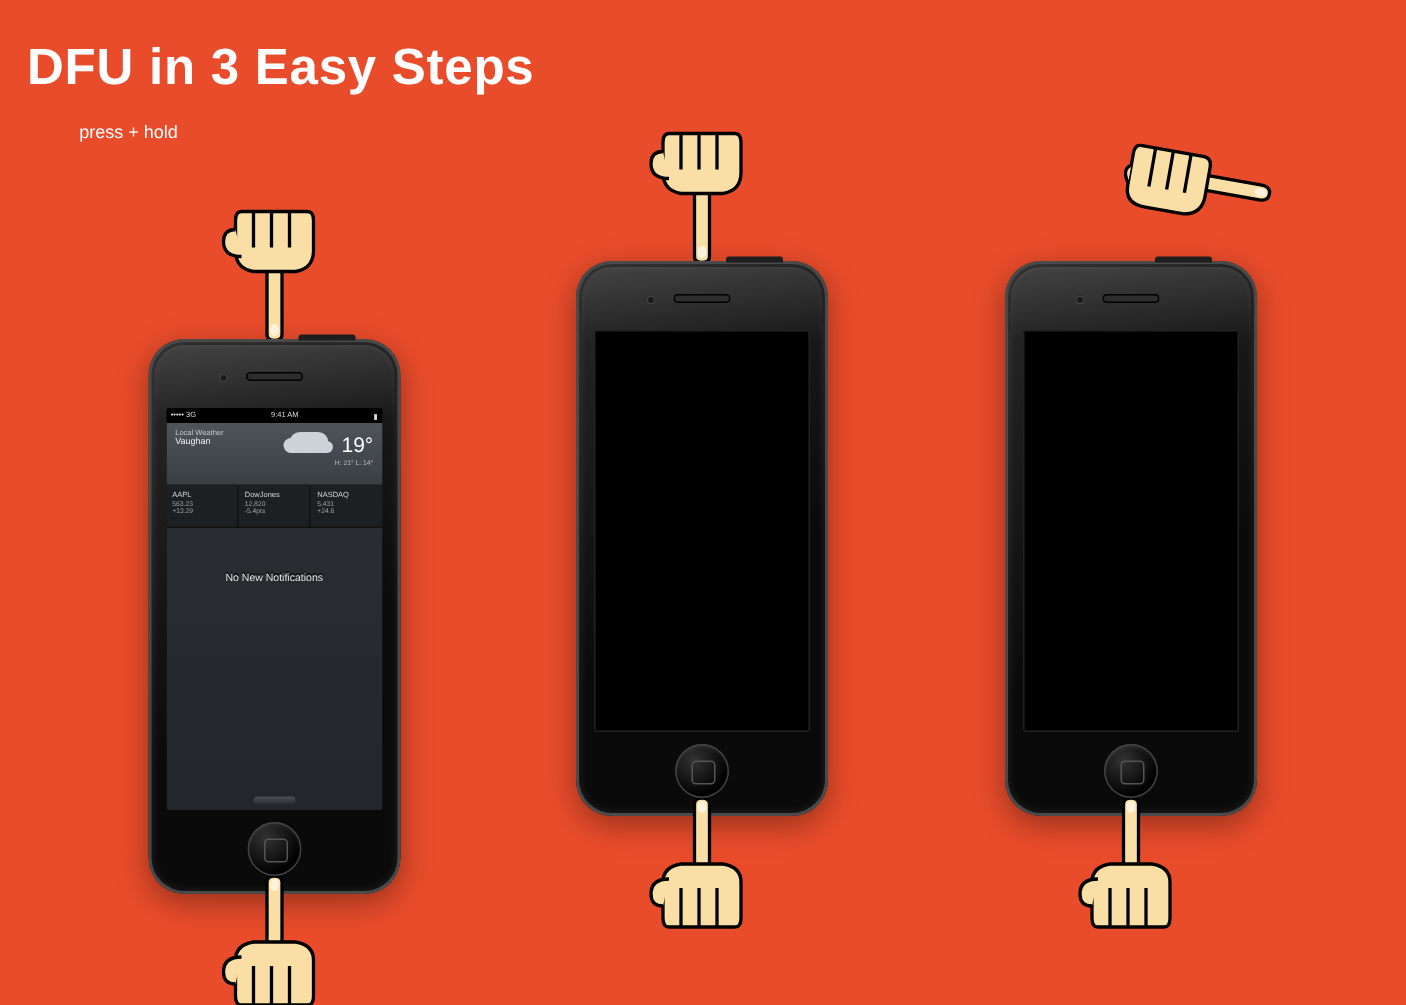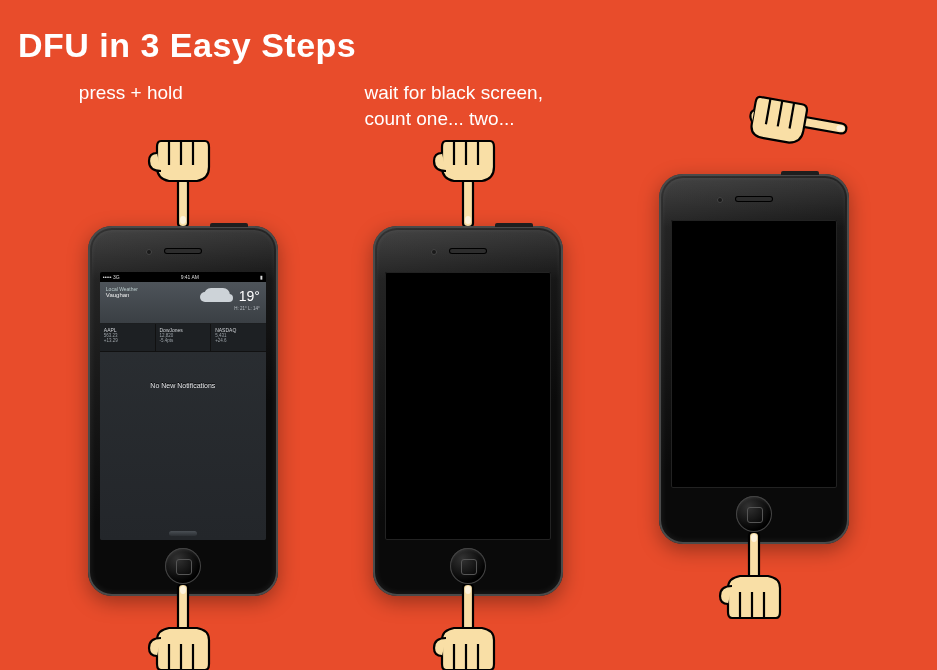--- a/index.html
+++ b/index.html
@@ -30,25 +30,25 @@
     justify-content: space-around;
     padding: 0 40px;
   }
   .step {
     display: flex;
     flex-direction: column;
     align-items: center;
     width: 260px;
   }
   .caption {
-    font-size: 19px;
+    font-size: 12px;
     font-weight: 300;
     text-align: left;
     align-self: flex-start;
-    margin-left: 26px;
+    margin-left: 0;
     line-height: 1.35;
     height: 52px;
     white-space: pre-line;
   }
   
   .hand-slot-top {
     height: 100px;
     width: 100%;
     position: relative;
     display: flex;
@@ -70,21 +70,21 @@
     z-index: 5;
   }
   .hand svg { display: block; }
   .hand-away {
     transform: translateX(45px) rotate(10deg);
     margin-bottom: 18px;
   }
 
   
   .phone {
-    width: 190px;
+    width: 168px;
     height: 370px;
     background: linear-gradient(145deg,#2a2a2a 0%, #0a0a0a 60%);
     border-radius: 24px;
     position: relative;
     box-shadow:
       inset 0 0 0 2px #4a4a4a,
       inset 0 0 6px 3px rgba(255,255,255,0.08),
       0 6px 20px rgba(0,0,0,0.35);
     padding-left: 32px;
   }
@@ -245,22 +245,20 @@
               <path d="M50 86 L50 60"></path>
             <path d="M14 72 Q6 72 6 64 Q6 54 18 54" fill="#f9dfa6"></path>
           </g>
           <ellipse cx="40" cy="6" rx="3" ry="4" fill="#fff" opacity="0.6"></ellipse>
         </svg>
       </span>
     </div>
   </div>
 
   <div class="step">
-    <div class="caption">wait for black screen,
-count one... two...</div>
     <div class="hand-slot-top">
       <span class="hand">
         <svg width="80" height="95" viewBox="0 0 80 95">
           <g stroke="#000" stroke-width="2.2" fill="#f9dfa6" stroke-linejoin="round">
             <path d="M35 92 L35 52 Q35 45 40 45 Q45 45 45 52 L45 92 Q45 96 40 96 Q35 96 35 92 Z"></path>
             <path d="M18 10 Q14 10 14 16 L14 36 Q14 48 26 50 L54 50 Q66 48 66 36 L66 16 Q66 10 62 10 Z"></path>
             <path d="M26 10 L26 34"></path>
               <path d="M38 10 L38 34"></path>
               <path d="M50 10 L50 34"></path>
             <path d="M14 22 Q6 22 6 30 Q6 40 18 40" fill="#f9dfa6"></path>

